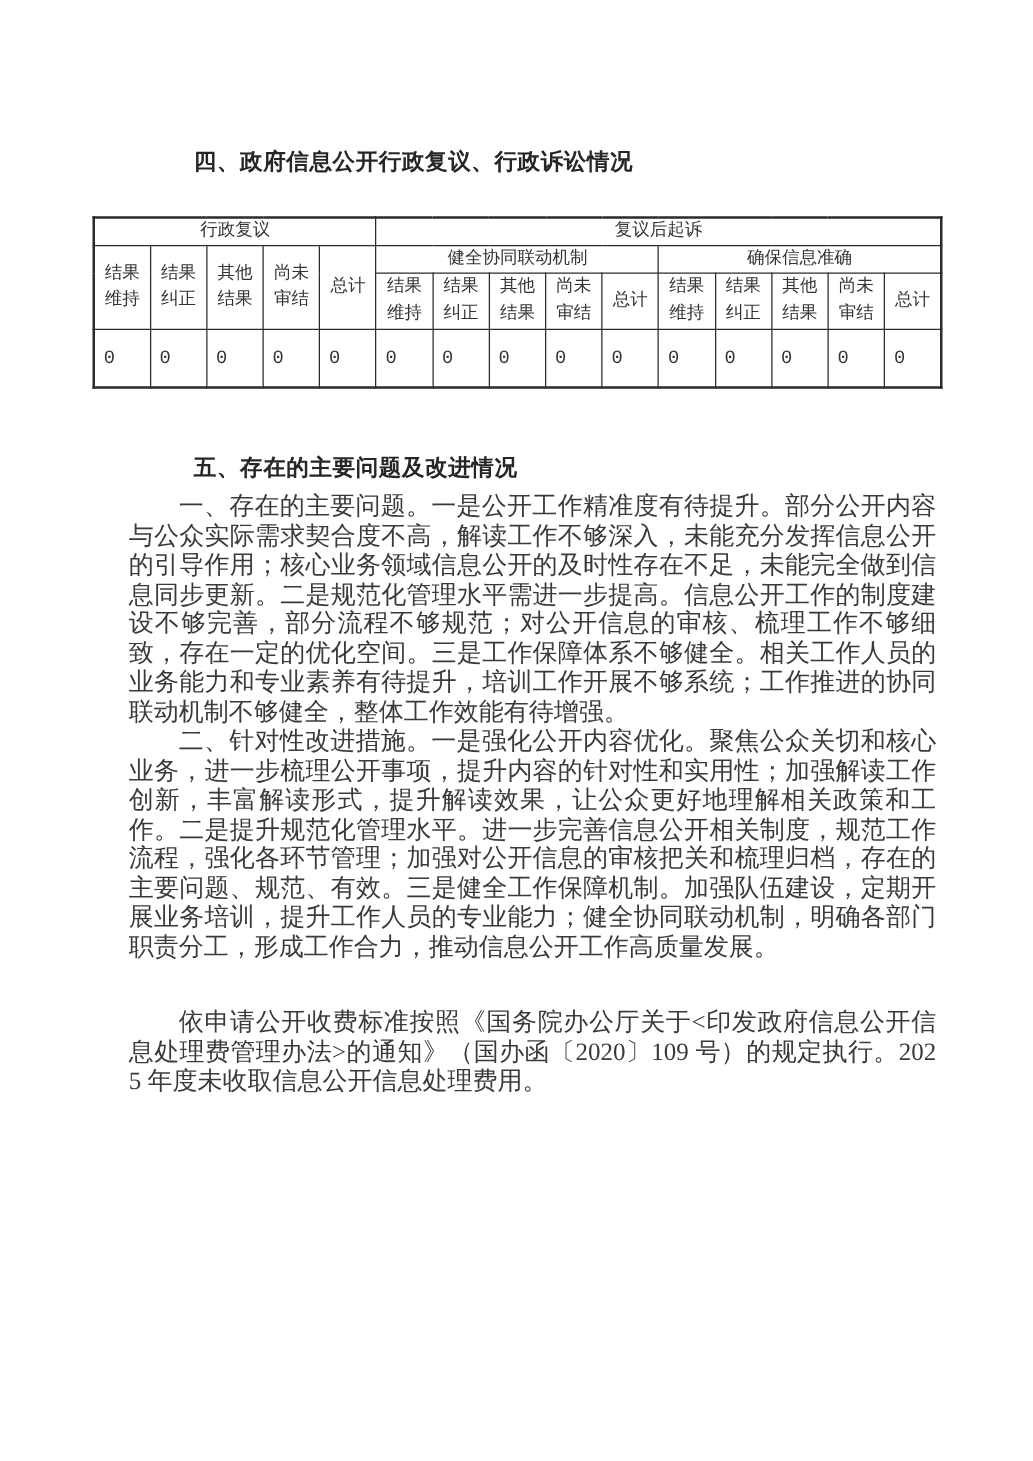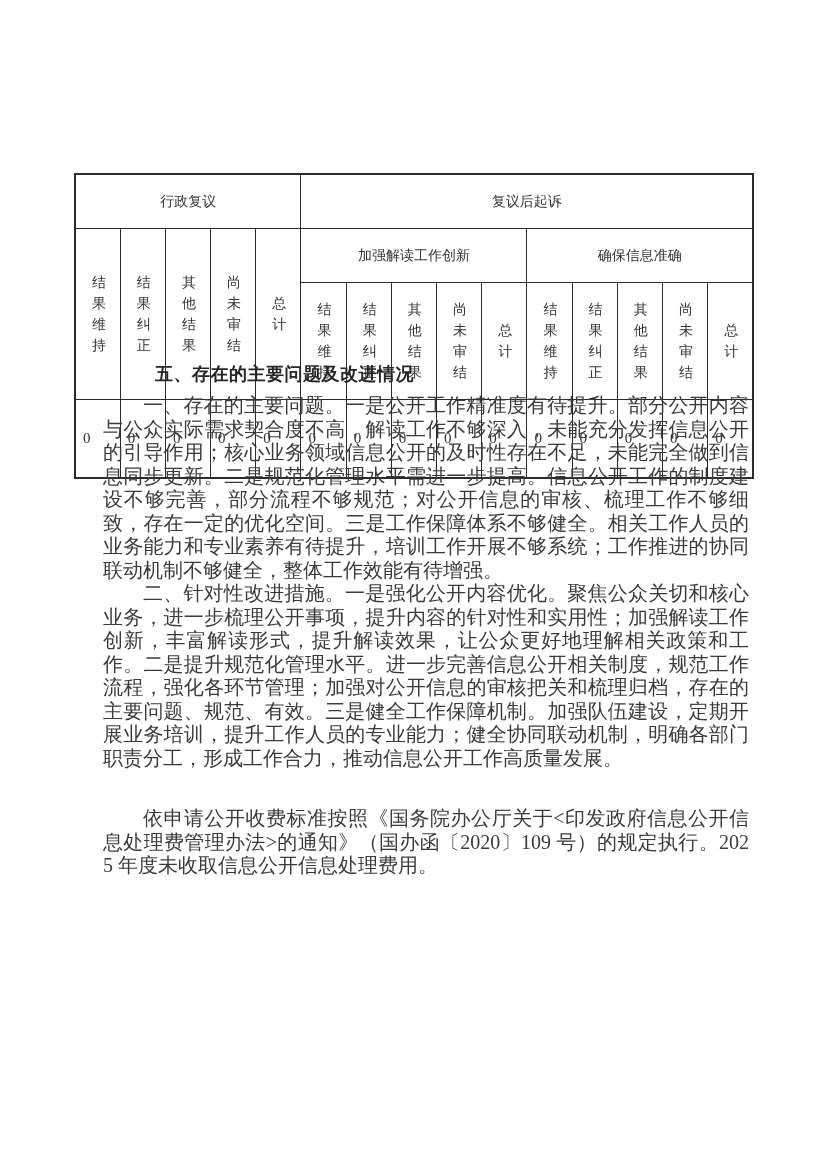--- a/index.html
+++ b/index.html
@@ -33,22 +33,23 @@
     table-layout:fixed;
     border:2px solid #2b2b2b;
   }
   .stats-table td{
     border:1px solid #2b2b2b;
     text-align:center;
     vertical-align:middle;
     font-size:14px;
     line-height:21px;
     color:#333333;
-    padding:16px;
+    padding:0;
     overflow:hidden;
+    font-family:Liberation Mono, monospace;
   }
   .stats-table .row-group td{height:21px;}
   .stats-table .row-sub td{height:21px;}
   .stats-table .row-cols td{height:44px;}
   .stats-table .row-data td{height:45px;}
   .stats-table td .hdr-wrap{
     display:inline-block;
     max-width:30px;      
     line-height:21px;
   }
@@ -74,34 +75,35 @@
     margin:0;
     text-indent:40px;
     word-break:break-all;
   }
 </style>
 </head>
 <body>
 
 <div class="page">
 
+  <div class="heading" id="heading-four">四、政府信息公开行政复议、行政诉讼情况</div>
 
   <table class="stats-table">
     <tbody>
       <tr class="row-group">
         <td colspan="5">行政复议</td>
         <td colspan="10">复议后起诉</td>
       </tr>
       <tr class="row-sub">
         <td rowspan="2"><span class="hdr-wrap">结果维持</span></td>
         <td rowspan="2"><span class="hdr-wrap">结果纠正</span></td>
         <td rowspan="2"><span class="hdr-wrap">其他结果</span></td>
         <td rowspan="2"><span class="hdr-wrap">尚未审结</span></td>
         <td rowspan="2"><span class="hdr-wrap">总计</span></td>
-        <td colspan="5">加强解读工作创新</td>
+        <td colspan="5">健全协同联动机制</td>
         <td colspan="5">确保信息准确</td>
       </tr>
       <tr class="row-cols">
         <td><span class="hdr-wrap">结果维持</span></td>
         <td><span class="hdr-wrap">结果纠正</span></td>
         <td><span class="hdr-wrap">其他结果</span></td>
         <td><span class="hdr-wrap">尚未审结</span></td>
         <td><span class="hdr-wrap">总计</span></td>
         <td><span class="hdr-wrap">结果维持</span></td>
         <td><span class="hdr-wrap">结果纠正</span></td>

